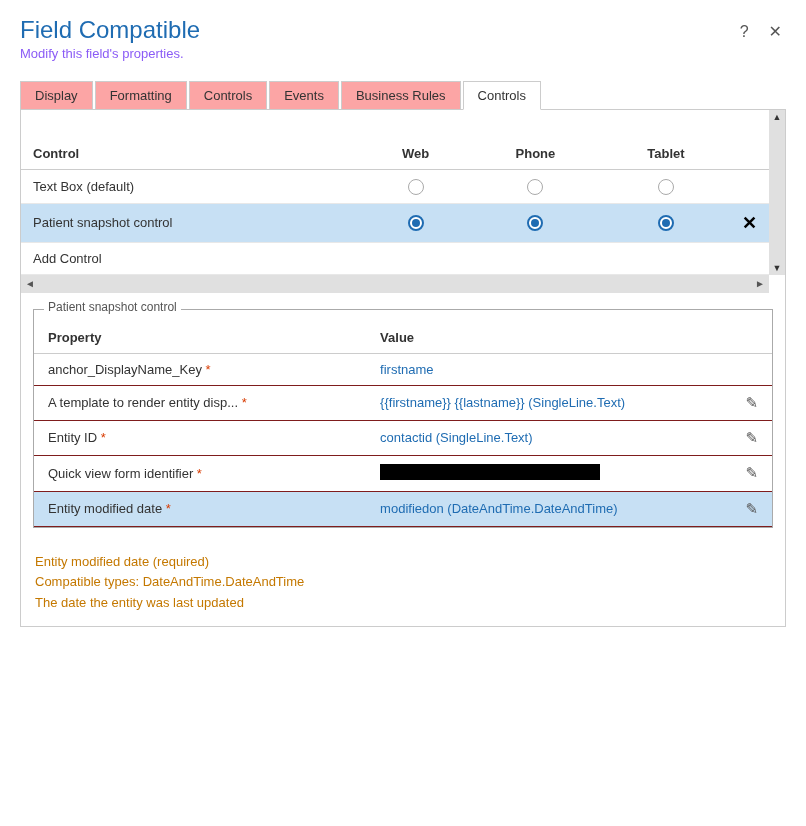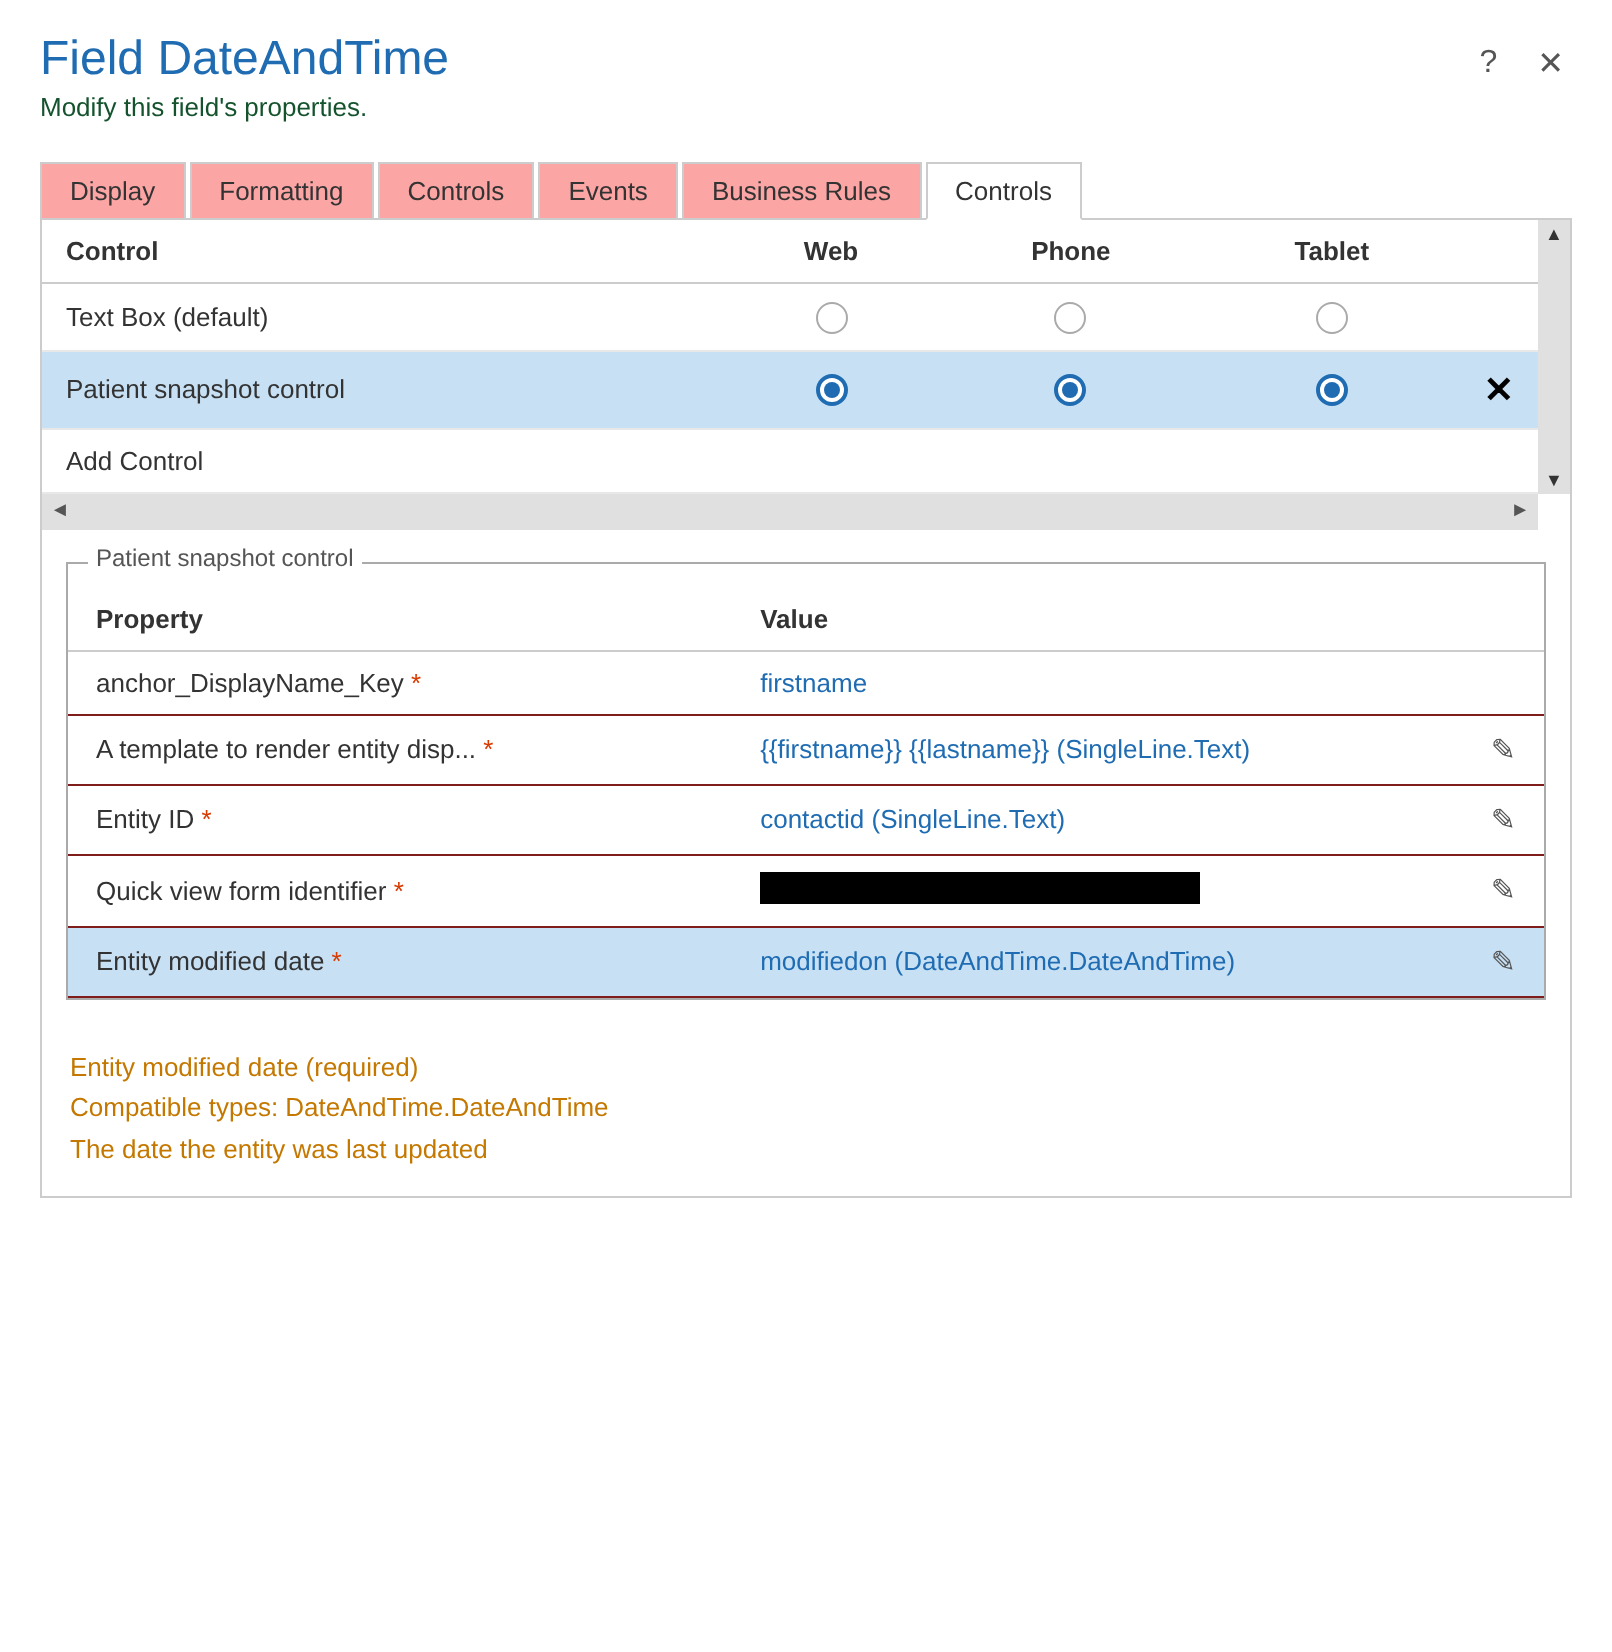--- a/index.html
+++ b/index.html
@@ -23,21 +23,21 @@
       align-items: flex-start;
       margin-bottom: 8px;
     }
     .dialog-title {
       font-size: 24px;
       font-weight: 400;
       color: #1f6cb2;
     }
     .dialog-subtitle {
       font-size: 13px;
-      color: #14532d;
+      color: #8b5cf6;
       margin-top: 2px;
     }
     .dialog-controls {
       display: flex;
       gap: 12px;
       align-items: center;
       margin-top: 4px;
     }
     .dialog-help, .dialog-close {
       font-size: 16px;
@@ -72,20 +72,21 @@
       z-index: 1;
     }
     .content-area {
       border: 1px solid #ccc;
       border-top: none;
       padding: 0;
     }
     .controls-table {
       width: 100%;
       border-collapse: collapse;
+      margin-top: 28px;
     }
     .controls-table th {
       font-weight: 600;
       font-size: 13px;
       padding: 8px 12px;
       text-align: left;
       background: #fff;
       border-bottom: 1px solid #ccc;
     }
     .controls-table td {
@@ -211,21 +212,21 @@
       margin-right: 16px;
     }
   </style>
 </head>
 <body>
 
 <div class="dialog">
 
   <div class="dialog-header">
     <div>
-      <div class="dialog-title">Field DateAndTime</div>
+      <div class="dialog-title">Field Compatible</div>
       <div class="dialog-subtitle">Modify this field's properties.</div>
     </div>
     <div class="dialog-controls">
       <button class="dialog-help">?</button>
       <button class="dialog-close">✕</button>
     </div>
   </div>
 
   <div class="tabs-container">
     <div class="tabs">

